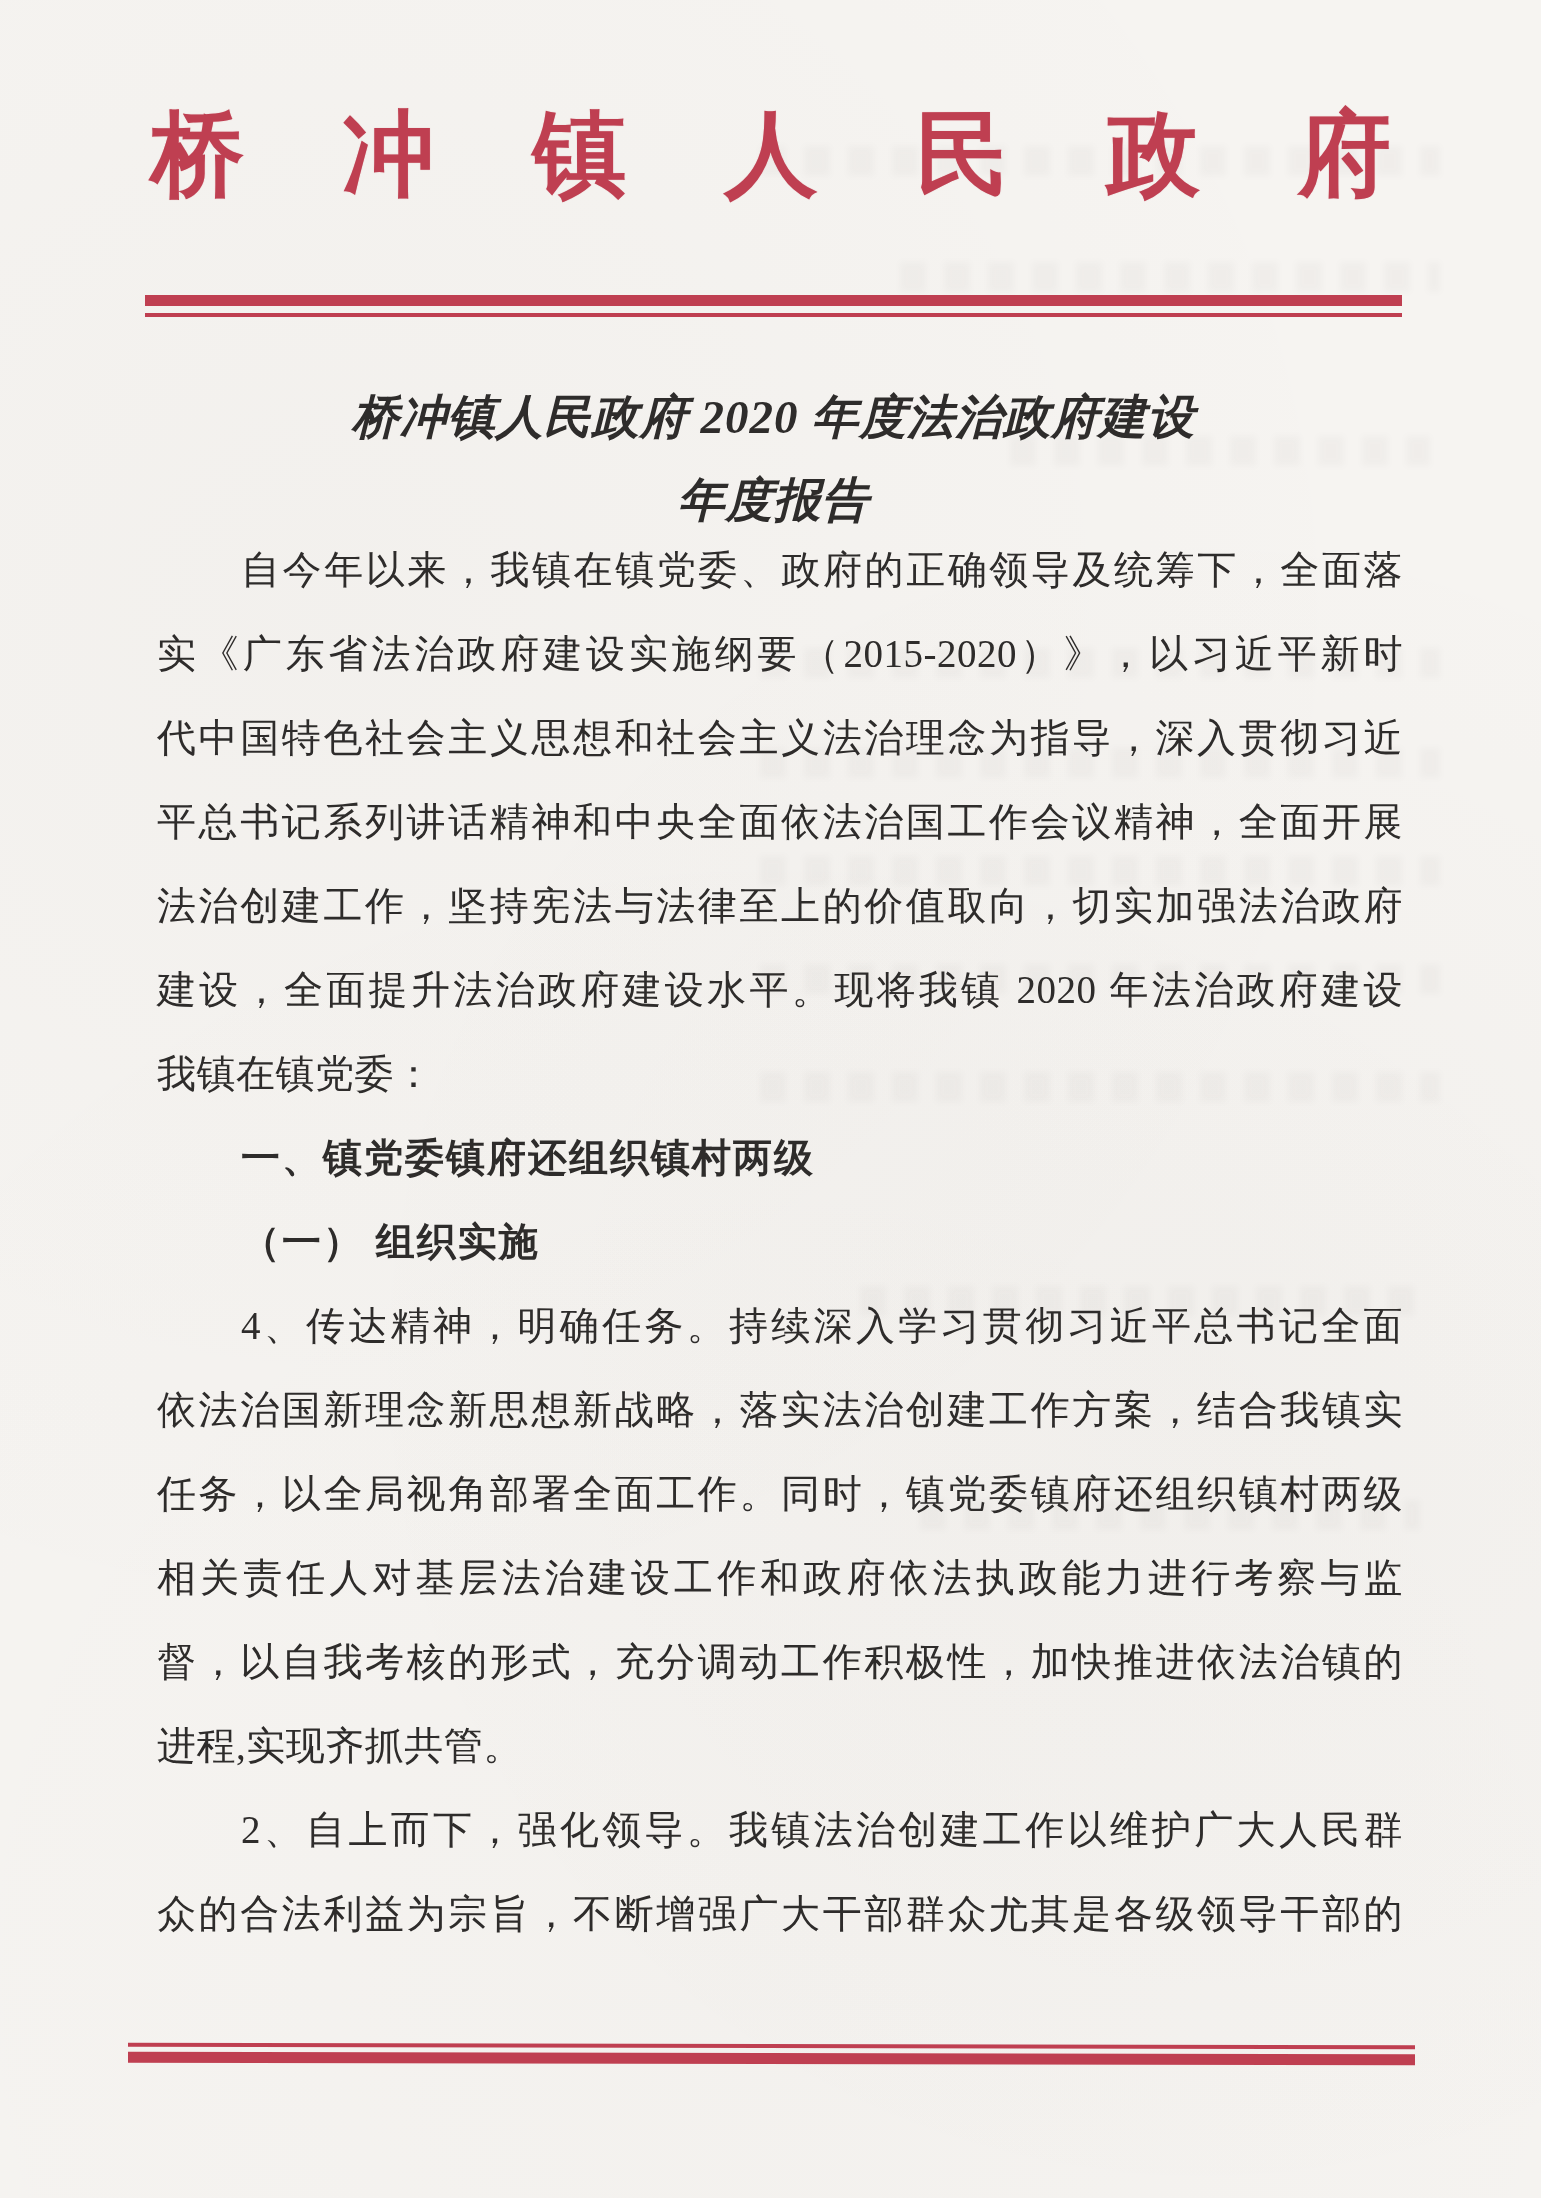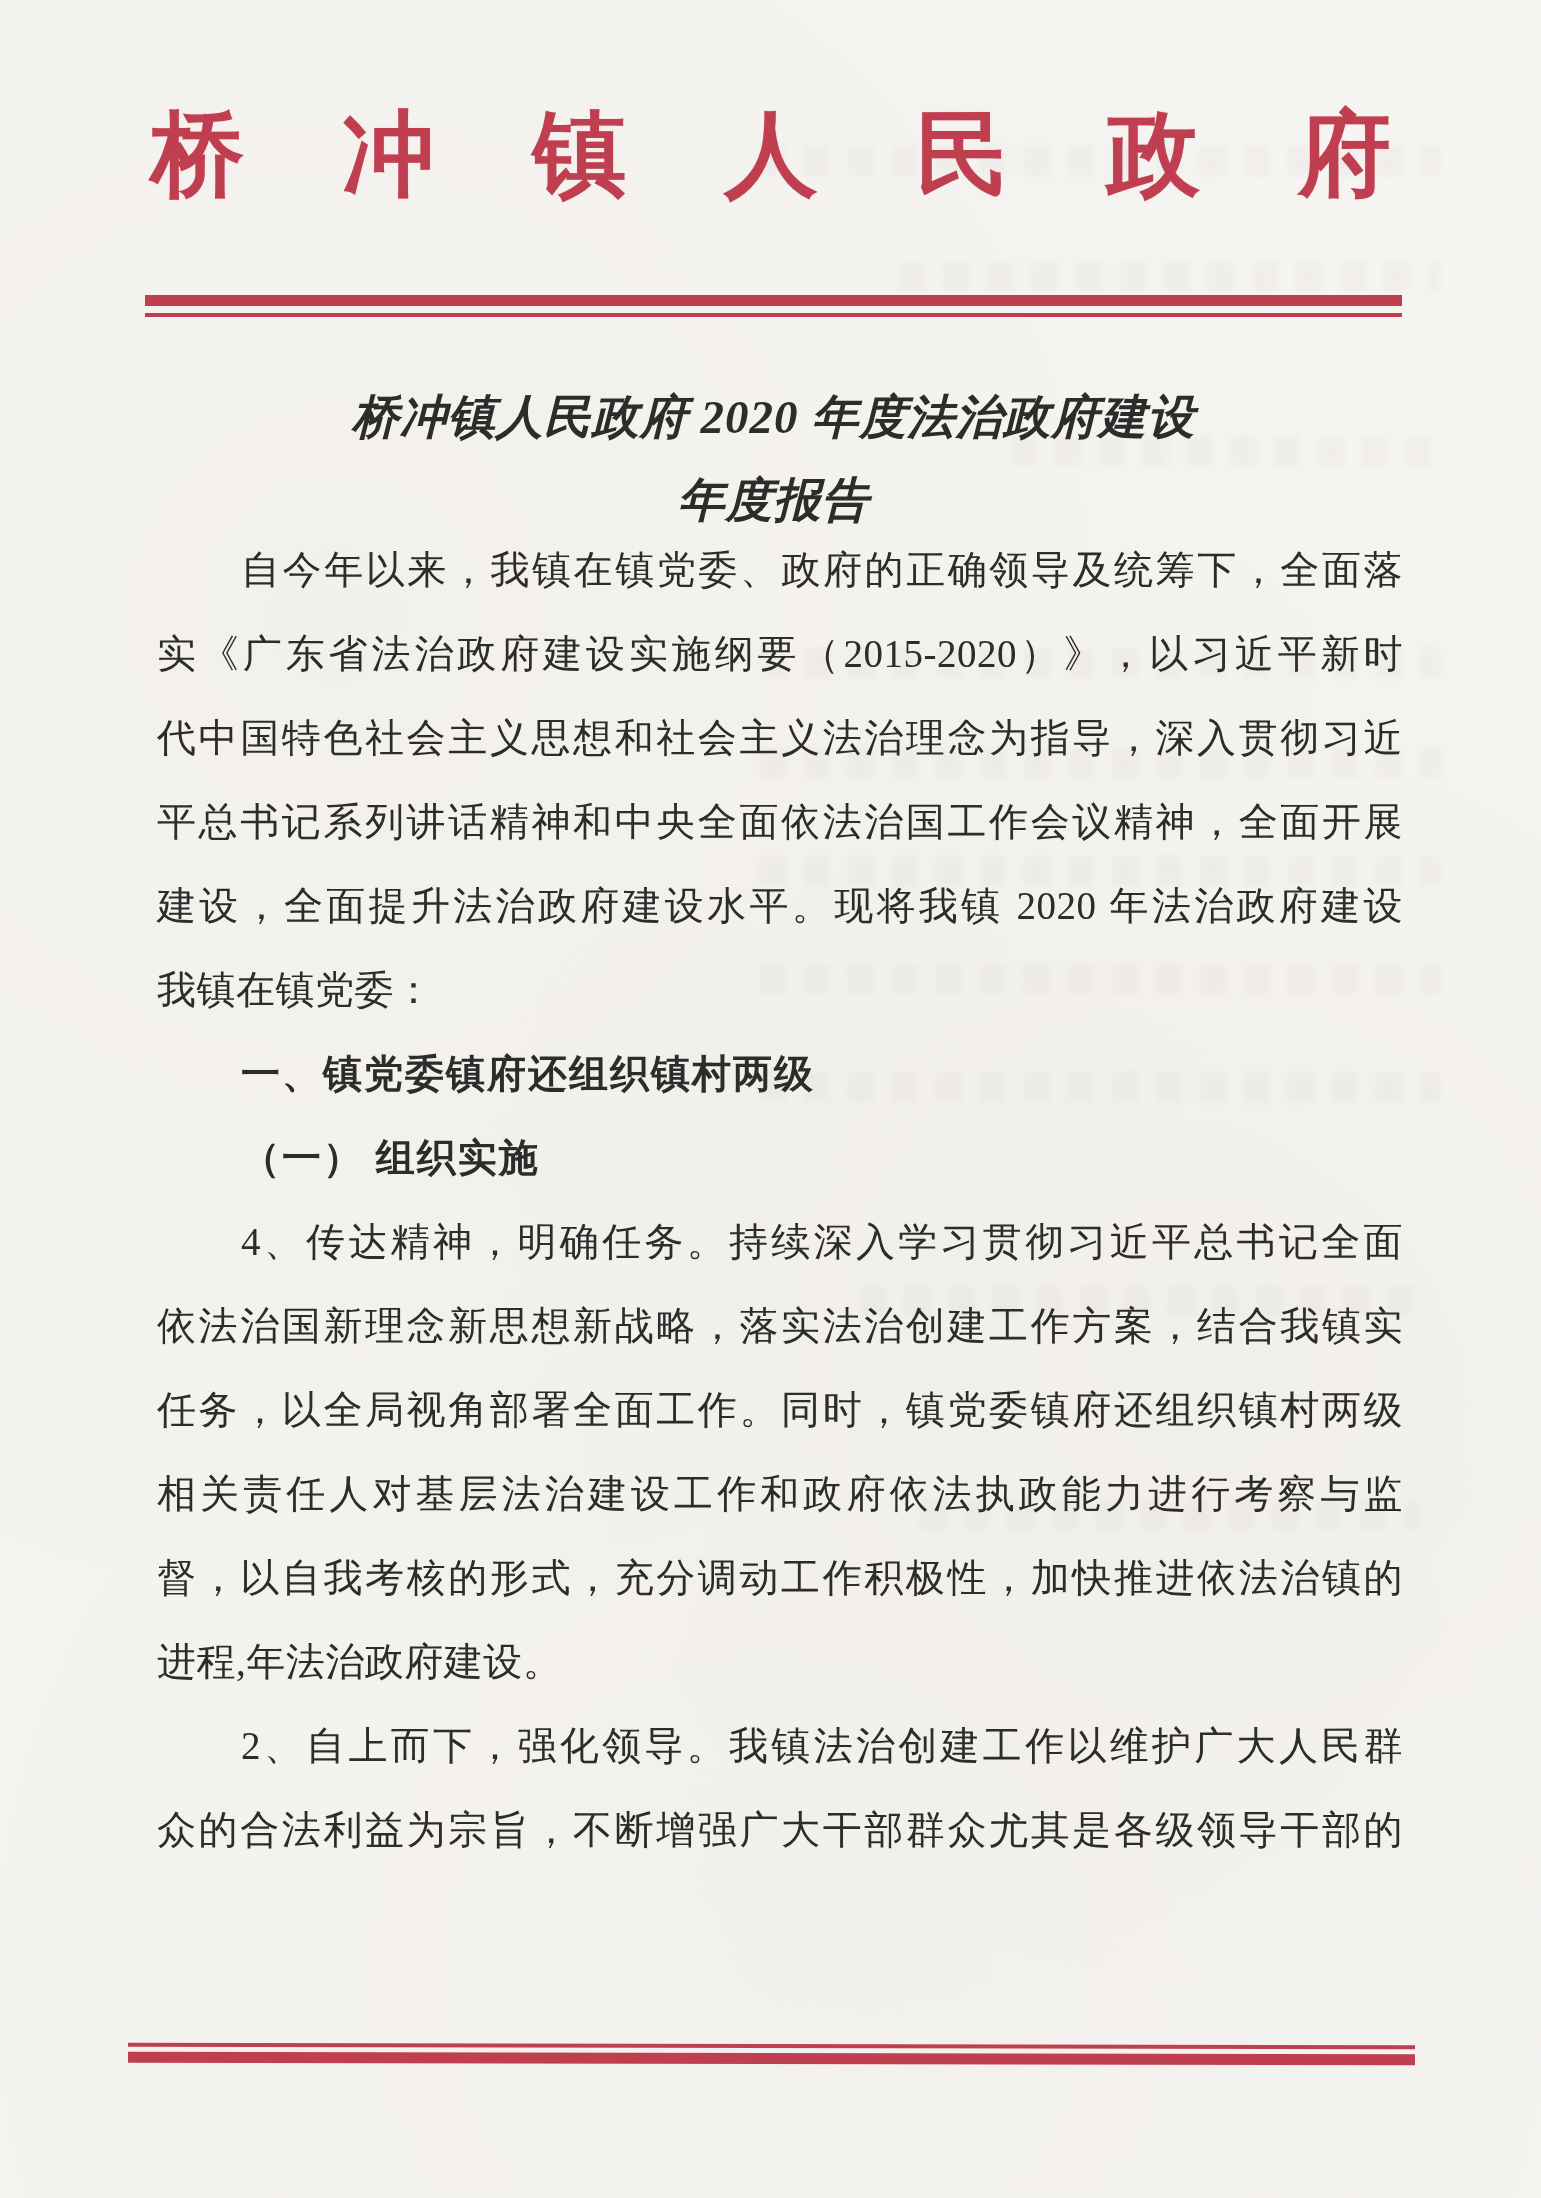--- a/index.html
+++ b/index.html
@@ -100,30 +100,31 @@
 <div class="doc-title">
   <div>桥冲镇人民政府 2020 年度法治政府建设</div>
   <div>年度报告</div>
 </div>
 
 <div class="doc-body" id="doc-body">
     <div class="line l-indent l-justify">自今年以来，我镇在镇党委、政府的正确领导及统筹下，全面落</div>
     <div class="line l-justify">实《广东省法治政府建设实施纲要（2015-2020）》，以习近平新时</div>
     <div class="line l-justify">代中国特色社会主义思想和社会主义法治理念为指导，深入贯彻习近</div>
     <div class="line l-justify">平总书记系列讲话精神和中央全面依法治国工作会议精神，全面开展</div>
+    <div class="line l-justify">法治创建工作，坚持宪法与法律至上的价值取向，切实加强法治政府</div>
     <div class="line l-justify">建设，全面提升法治政府建设水平。现将我镇 2020 年法治政府建设</div>
     <div class="line">我镇在镇党委：</div>
     <div class="line l-indent l-bold">一、镇党委镇府还组织镇村两级</div>
     <div class="line l-indent l-bold">（一） 组织实施</div>
     <div class="line l-indent l-justify">4、传达精神，明确任务。持续深入学习贯彻习近平总书记全面</div>
     <div class="line l-justify">依法治国新理念新思想新战略，落实法治创建工作方案，结合我镇实</div>
     <div class="line l-justify">任务，以全局视角部署全面工作。同时，镇党委镇府还组织镇村两级</div>
     <div class="line l-justify">相关责任人对基层法治建设工作和政府依法执政能力进行考察与监</div>
     <div class="line l-justify">督，以自我考核的形式，充分调动工作积极性，加快推进依法治镇的</div>
-    <div class="line">进程,年法治政府建设。</div>
+    <div class="line">进程,实现齐抓共管。</div>
     <div class="line l-indent l-justify">2、自上而下，强化领导。我镇法治创建工作以维护广大人民群</div>
     <div class="line l-justify">众的合法利益为宗旨，不断增强广大干部群众尤其是各级领导干部的</div>
   </div>
 
 <div class="rule rule-bottom">
   <div class="bar-thin"></div>
   <div class="bar-gap2"></div>
   <div class="bar-thick"></div>
 </div>
 

